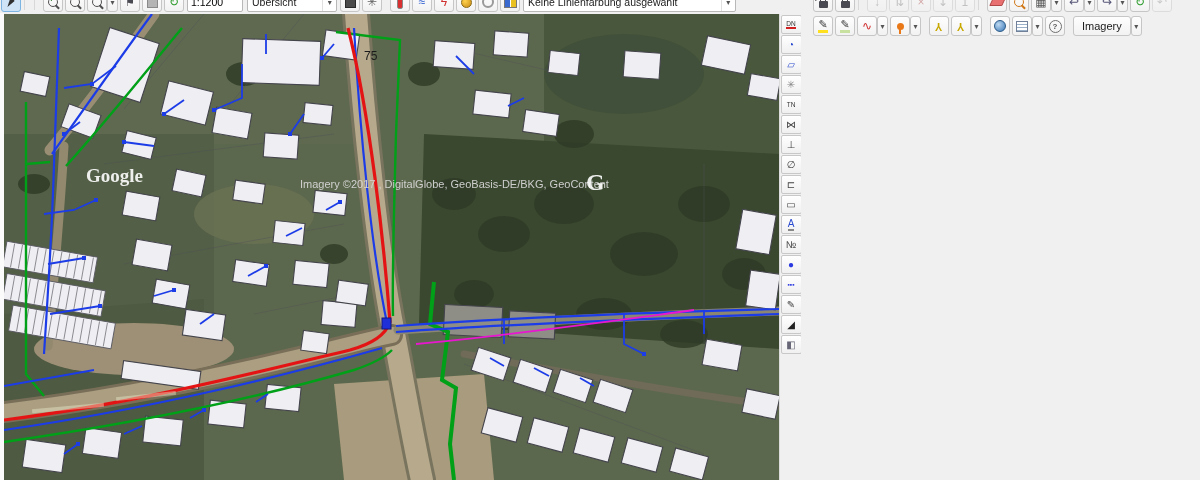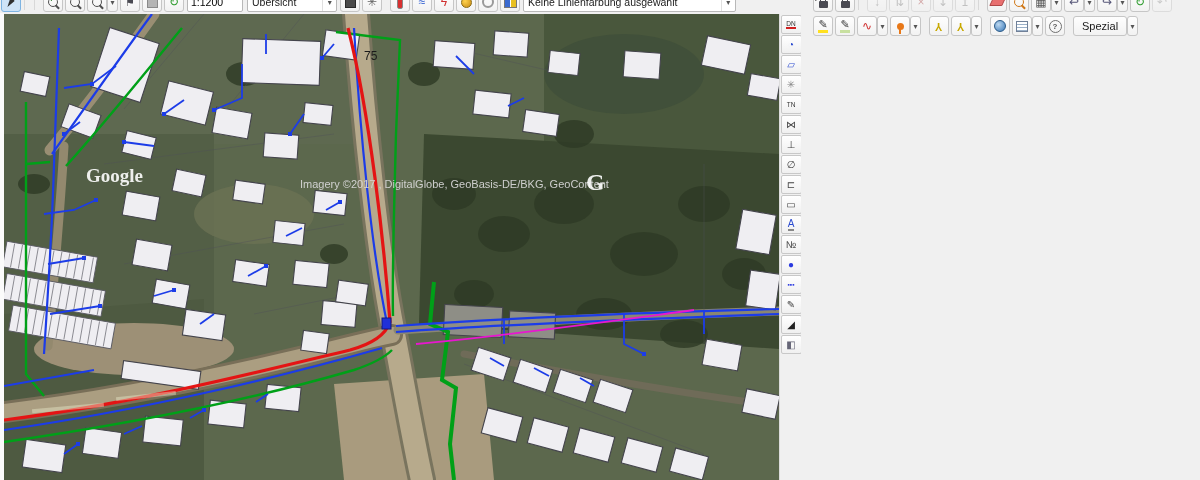--- a/index.html
+++ b/index.html
@@ -469,18 +469,18 @@
           <span class="s s-globe"></span>
         </span>
         <span class="tbtn">
           <span class="s s-memo"></span>
         </span>
         <span class="tbtn ddb">▾</span>
         <span class="tbtn">
           <span class="s s-help">?</span>
         </span>
         <span class="tgap"></span>
-        <span class="tbtn" style="padding: 0px 8px;">Spezial</span>
+        <span class="tbtn" style="padding: 0px 8px;">Imagery</span>
         <span class="tbtn ddb">▾</span>
       </div>
 
   </div>
 </div>
 
 </body></html>

